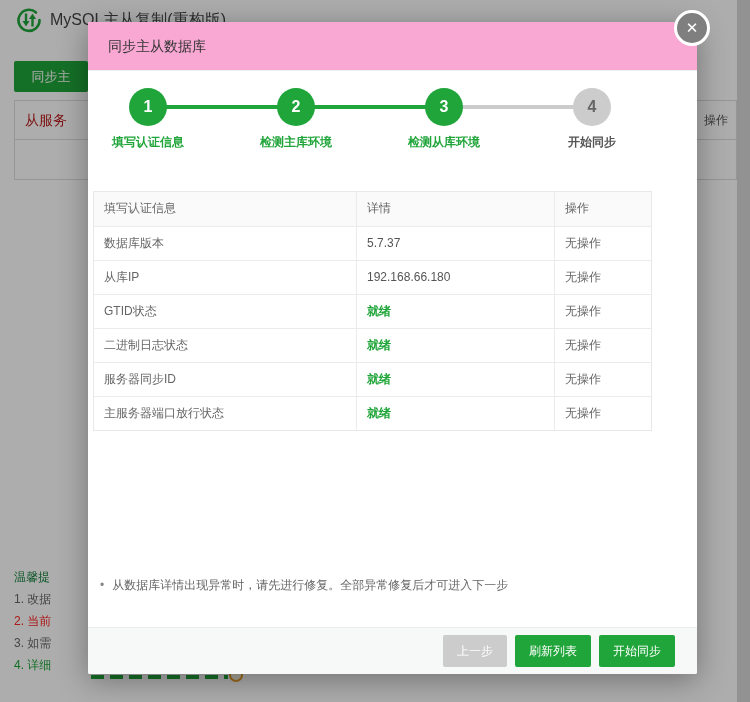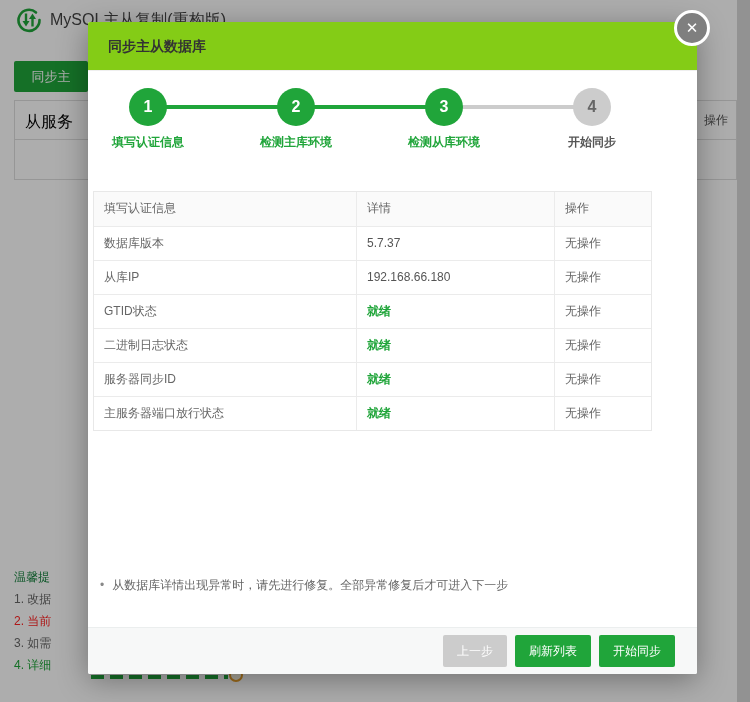--- a/index.html
+++ b/index.html
@@ -10,21 +10,21 @@
   .bg-page { position:absolute; inset:0; background:#fff; z-index:1; }
   .bg-right-strip { position:absolute; left:737px; top:0; width:13px; height:702px; background:#d8d8d8; }
   .bg-logo { position:absolute; left:15px; top:6px; width:28px; height:28px; }
   .bg-title { position:absolute; left:50px; top:10px; font-size:16px; color:#444; }
   .bg-sync-btn { position:absolute; left:14px; top:61px; width:74px; height:31px;
     background:#20a53a; border:none; border-radius:2px; color:#fff; font-size:13px;
     text-align:center; line-height:31px; }
   .bg-table-left { position:absolute; left:14px; top:100px; width:76px; height:80px;
     border:1px solid #ddd; border-right:none; }
   .bg-table-left .mid, .bg-table-right .mid { position:absolute; left:0; right:0; top:38px; height:1px; background:#ddd; }
-  .bg-table-left .hcell { position:absolute; left:10px; top:11px; font-size:16px; color:#000000; }
+  .bg-table-left .hcell { position:absolute; left:10px; top:11px; font-size:14px; color:#b91c1c; }
   .bg-table-right { position:absolute; left:695px; top:100px; width:42px; height:80px;
     border:1px solid #ddd; }
   .bg-table-right .hcell { position:absolute; left:8px; top:11px; font-size:12px; color:#555; }
   .bg-tips { position:absolute; left:14px; top:566px; font-size:12px; line-height:22px; white-space:nowrap; }
   .tip-title { color:#15803d; }
   .tip-normal { color:#666; }
   .tip-red { color:#ff2222; }
   .tip-green { color:#20a53a; }
   .bg-link-sliver { position:absolute; left:91px; top:675px; width:137px; height:4px;
     background:repeating-linear-gradient(90deg,#20a53a 0 13px,transparent 13px 19px); }
@@ -32,21 +32,21 @@
     border:2px solid #e79e2a; border-radius:50%; background:#fdf6e3; }
 
   
   .overlay { position:absolute; inset:0; background:rgba(0,0,0,0.32); z-index:10; }
 
   
   .modal { position:absolute; left:88px; top:22px; width:609px; height:652px;
     background:#fff; border-radius:2px; z-index:20;
     box-shadow:0 6px 30px rgba(0,0,0,0.35); }
   .modal-header { position:absolute; left:0; top:0; right:0; height:49px;
-    background:#84cc16; border-bottom:1px solid #efefef; border-radius:2px 2px 0 0;font-weight:bold; }
+    background:#f9a8d4; border-bottom:1px solid #efefef; border-radius:2px 2px 0 0; }
   .modal-title { position:absolute; left:20px; top:0; line-height:49px; font-size:14px; color:#333; }
 
   .close-btn { position:absolute; left:674px; top:10px; width:36px; height:36px;
     background:#7f7f7f; border:3px solid #fff; border-radius:50%; z-index:25;
     color:#fff; font-size:15px; font-weight:bold; text-align:center; line-height:30px; cursor:pointer; }
 
   
   .stepper { position:absolute; left:0; top:49px; right:0; height:110px; }
   .conn { position:absolute; top:34px; height:4px; }
   .conn.c1 { left:60px;  width:148px; background:#20a53a; }

